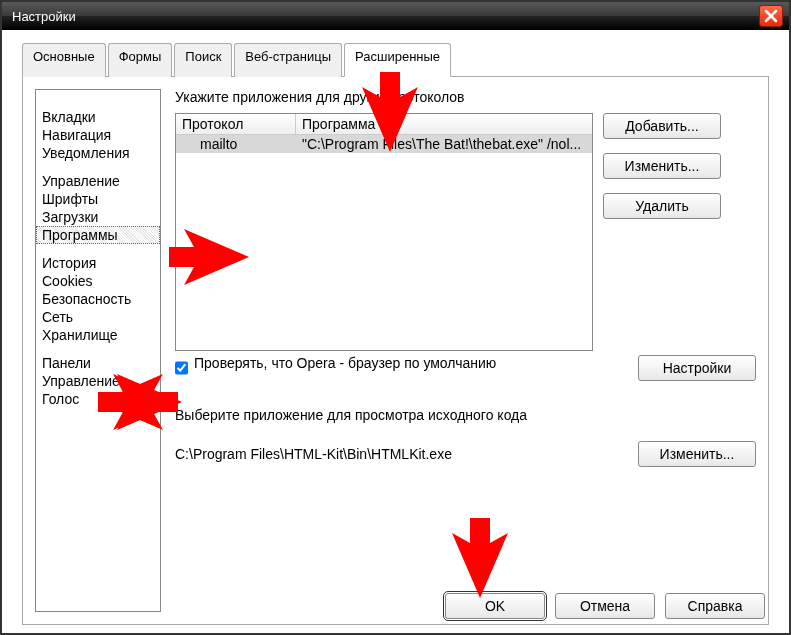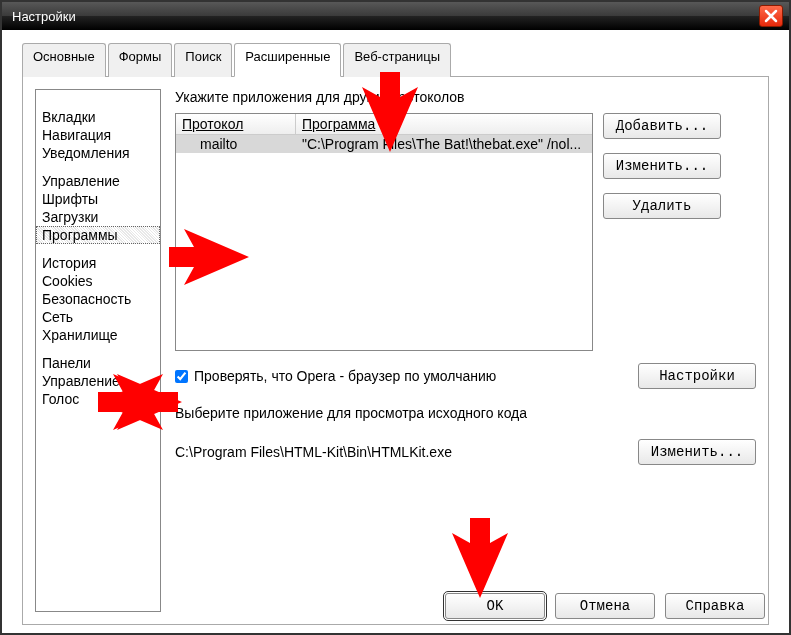--- a/index.html
+++ b/index.html
@@ -107,21 +107,20 @@
 .table-wrap {
   border: 1px solid #888;
   width: 418px;
   height: 238px;
   background: #fff;
 }
 .thead {
   display: flex;
   background: linear-gradient(to bottom, #fff, #eee);
   border-bottom: 1px solid #ccc;
-  text-decoration: underline;
 }
 .th {
   padding: 2px 6px;
   border-right: 1px solid #ccc;
   font-size: 14px;
 }
 .th.col1 { width: 120px; }
 .th.col2 { flex: 1; border-right: none; }
 .trow {
   display: flex;
@@ -140,36 +139,35 @@
   flex-direction: column;
   gap: 14px;
 }
 .win-btn {
   width: 118px;
   height: 26px;
   border: 1px solid #888;
   background: linear-gradient(to bottom, #fff, #e8e8e8);
   border-radius: 3px;
   font-size: 14px;
-  font-family: Liberation Mono, monospace;
+  font-family: Liberation Sans, sans-serif;
   cursor: pointer;
   display: flex;
   align-items: center;
   justify-content: center;
 }
 .check-row {
   display: flex;
-  align-items: center;
-  margin-top: 12px;
+  margin-top: 4px;
   gap: 6px;
 }
 .check-row label { font-size: 14px; flex: 1; }
 .check-row .win-btn { margin-left: auto; }
 .source-section {
-  margin-top: 16px;
+  margin-top: 26px;
 }
 .source-path-row {
   display: flex;
   align-items: center;
   margin-top: 18px;
 }
 .source-path { font-size: 14px; flex: 1; }
 .bottom-btns {
   position: absolute;
   bottom: 14px;
@@ -199,22 +197,22 @@
         <path d="M2 2 L12 12 M12 2 L2 12" stroke="#fff" stroke-width="2.5" stroke-linecap="round"></path>
       </svg>
     </div>
   </div>
 
   <div class="inner">
     <div class="tabs">
       <div class="tab">Основные</div>
       <div class="tab">Формы</div>
       <div class="tab">Поиск</div>
+      <div class="tab">Веб-страницы</div>
       <div class="tab active">Расширенные</div>
-      <div class="tab">Веб-страницы</div>
     </div>
 
     <div class="tab-body">
       <div class="sidebar">
         <div class="sidebar-group">
           <div class="sidebar-item">Вкладки</div>
           <div class="sidebar-item">Навигация</div>
           <div class="sidebar-item">Уведомления</div>
         </div>
         <div class="sidebar-group">

